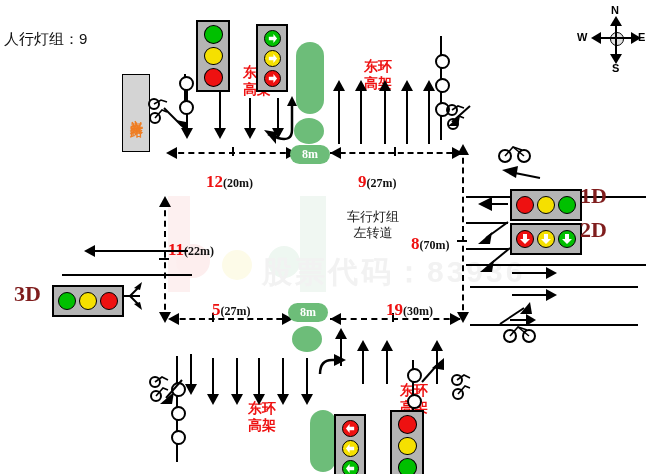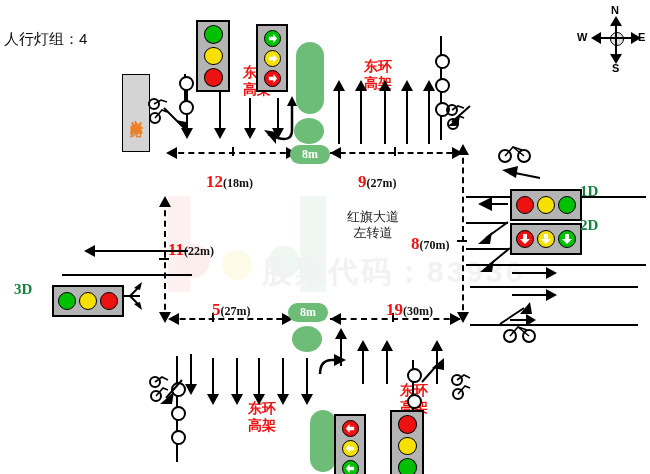--- a/index.html
+++ b/index.html
@@ -41,21 +41,21 @@
          color:#ffffff;font-size:12px;font-weight:bold;
          display:flex;align-items:center;justify-content:center;
          font-family:"Liberation Serif",serif;}
 
   
   .red-label{position:absolute;color:#ee1111;font-weight:bold;font-size:14px;
              line-height:17px;white-space:nowrap;}
   .dim-label{position:absolute;color:#ee1111;font-weight:bold;font-size:17px;
              white-space:nowrap;font-family:"Liberation Serif",serif;}
   .dim-label span.sub{color:#111;font-size:12px;font-weight:bold;}
-  .sig-id{position:absolute;color:#15803d;font-weight:bold;font-size:15px;
+  .sig-id{position:absolute;color:#7f1d1d;font-weight:bold;font-size:22px;
           font-family:"Liberation Serif",serif;text-align:right;}
   .note{position:absolute;color:#222;font-size:13px;line-height:16px;text-align:center;}
 
   
   .signal{position:absolute;background:#b4b4b4;border:2px solid #000;
           display:flex;align-items:center;justify-content:center;}
   .signal.h{flex-direction:row;gap:3px;padding:2px 3px;}
   .signal.v{flex-direction:column;gap:3px;padding:3px 2px;}
   .lamp{border-radius:50%;border:1px solid #000;position:relative;
         display:flex;align-items:center;justify-content:center;}
@@ -78,21 +78,21 @@
 
 <div id="stage">
 
   <div class="wm-bar" style="left:168px;top:196px;width:22px;height:96px;"></div>
   <div class="wm-bar2" style="left:300px;top:196px;width:26px;height:96px;"></div>
   <div class="wm-dot" style="left:176px;top:244px;width:34px;height:34px;background:#fdeeee;"></div>
   <div class="wm-dot" style="left:222px;top:250px;width:30px;height:30px;background:#fdfbe8;"></div>
   <div class="wm-dot" style="left:268px;top:246px;width:32px;height:32px;background:#eef7f1;"></div>
   <div class="wm wm-mid" style="left:262px;top:252px;">股票代码：83936</div>
 
-  <div class="abs count-line" style="left:4px;top:30px;">人行灯组：4</div>
+  <div class="abs count-line" style="left:4px;top:30px;">人行灯组：9</div>
 
   <div class="abs" style="left:585px;top:8px;width:56px;height:62px;">
     <div style="position:absolute;left:25px;top:24px;width:12px;height:12px;border:1px solid #000;border-radius:50%;background:#e2e2e2;"></div>
     <div class="vline" style="left:30px;top:16px;height:32px;"></div>
     <div class="hline" style="left:15px;top:29px;width:32px;"></div>
     <div class="cp-arrow" style="left:25px;top:8px;border-left:6px solid transparent;border-right:6px solid transparent;border-bottom:10px solid #000;"></div>
     <div class="cp-arrow" style="left:25px;top:46px;border-left:6px solid transparent;border-right:6px solid transparent;border-top:10px solid #000;"></div>
     <div class="cp-arrow" style="left:6px;top:24px;border-top:6px solid transparent;border-bottom:6px solid transparent;border-right:10px solid #000;"></div>
     <div class="cp-arrow" style="left:46px;top:24px;border-top:6px solid transparent;border-bottom:6px solid transparent;border-left:10px solid #000;"></div>
     <div class="compass-letter" style="left:26px;top:-4px;">N</div>
@@ -132,40 +132,40 @@
   <div class="vline" style="left:394px;top:147px;height:9px;"></div>
   <div class="vline" style="left:212px;top:313px;height:9px;"></div>
   <div class="vline" style="left:392px;top:313px;height:9px;"></div>
   <div class="hline" style="left:159px;top:258px;width:10px;"></div>
   <div class="hline" style="left:457px;top:240px;width:10px;"></div>
 
   <div class="pill8" style="left:290px;top:145px;width:40px;height:19px;">8m</div>
   <div class="pill8" style="left:288px;top:303px;width:40px;height:19px;">8m</div>
 
   <div class="dim-label" style="left:206px;top:172px;">
-    <span>12</span><span class="sub">(18m)</span>
+    <span>12</span><span class="sub">(20m)</span>
   </div>
   <div class="dim-label" style="left:358px;top:172px;">
     <span>9</span><span class="sub">(27m)</span>
   </div>
   <div class="dim-label" style="left:168px;top:240px;">
     <span>11</span><span class="sub">(22m)</span>
   </div>
   <div class="dim-label" style="left:411px;top:234px;">
     <span>8</span><span class="sub">(70m)</span>
   </div>
   <div class="dim-label" style="left:212px;top:300px;">
     <span>5</span><span class="sub">(27m)</span>
   </div>
   <div class="dim-label" style="left:386px;top:300px;">
     <span>19</span><span class="sub">(30m)</span>
   </div>
 
   <div class="note" style="left:330px;top:209px;width:86px;">
-    <div>红旗大道</div>
+    <div>车行灯组</div>
     <div>左转道</div>
   </div>
 
   <div class="red-label" style="left:243px;top:64px;">
     <div>东环</div>
     <div>高架</div>
   </div>
   <div class="red-label" style="left:364px;top:58px;">
     <div>东环</div>
     <div>高架</div>

